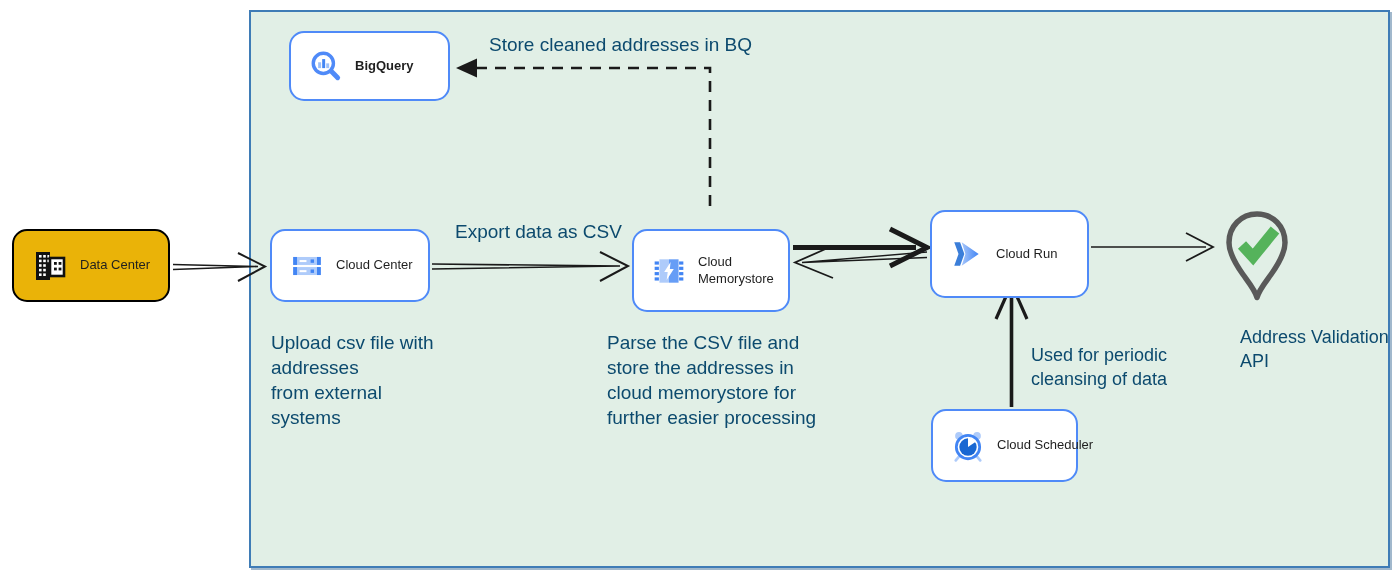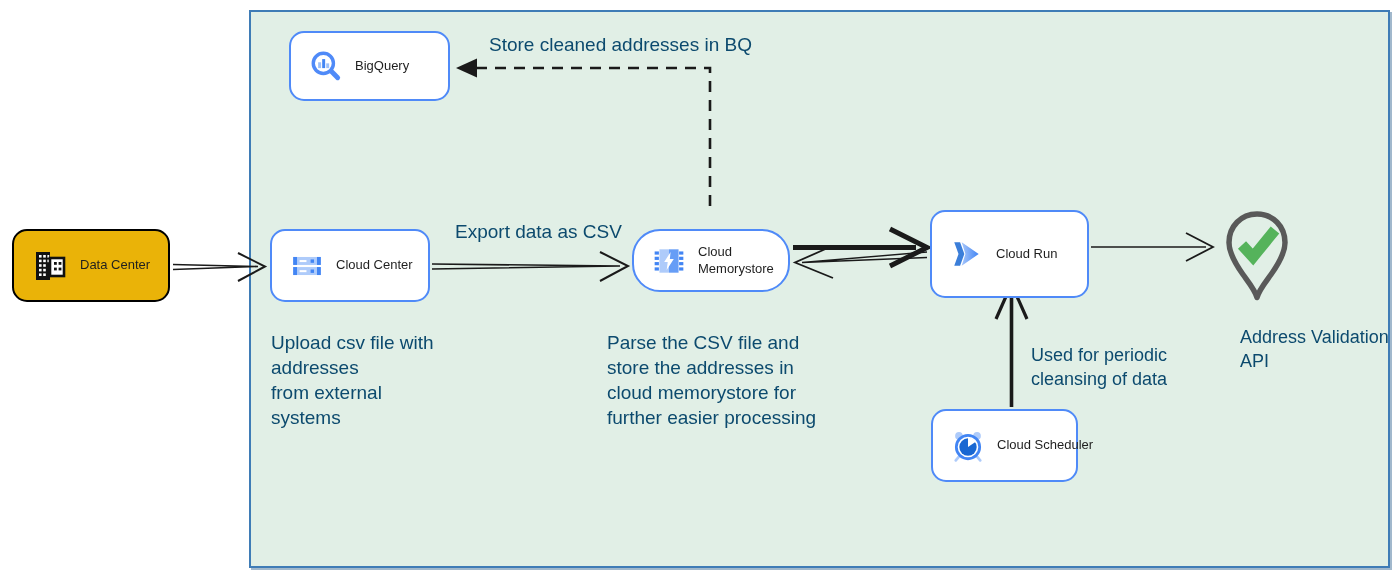--- a/index.html
+++ b/index.html
@@ -14,24 +14,24 @@
   }
   .overlay{position:absolute; left:0; top:0; z-index:1; pointer-events:none;}
   .node{
     position:absolute; display:flex; align-items:center; gap:12px;
     background:#fff; border:2px solid #4f8af8; border-radius:15px;
     box-sizing:border-box; padding-left:18px; z-index:2; cursor:pointer;
   }
   .node .label{font-size:13px; color:#1f1f1f; white-space:nowrap; line-height:1.25;}
   .node--datacenter{background:#eab308; border:2.5px solid #000;}
   .node--memorystore .label{white-space:normal; width:88px;}
-  .node--bigquery   {left:289px; top:31px;  width:161px; height:70px;}
+  .node--bigquery   {left:289px; top:31px;  width:161px; height:70px;font-weight:bold;}
   .node--datacenter {left:12px;  top:229px; width:158px; height:73px;}
   .node--storage    {left:270px; top:229px; width:160px; height:73px;}
-  .node--memorystore{left:632px; top:229px; width:158px; height:63px;border-radius:28px;}
+  .node--memorystore{left:632px; top:229px; width:158px; height:83px;}
   .node--cloudrun   {left:930px; top:210px; width:159px; height:88px;}
   .node--scheduler  {left:931px; top:409px; width:147px; height:73px;}
   .annotation{
     position:absolute; z-index:2; font-size:19px; line-height:1.32;
     white-space:pre-line; color:#0c4a6e;
   }
   .annotation--nowrap{white-space:nowrap;}
   .pin{position:absolute; left:1221px; top:208px; z-index:2;}
   .icon{display:flex; align-items:center; justify-content:center; flex:0 0 auto;}
 </style>

